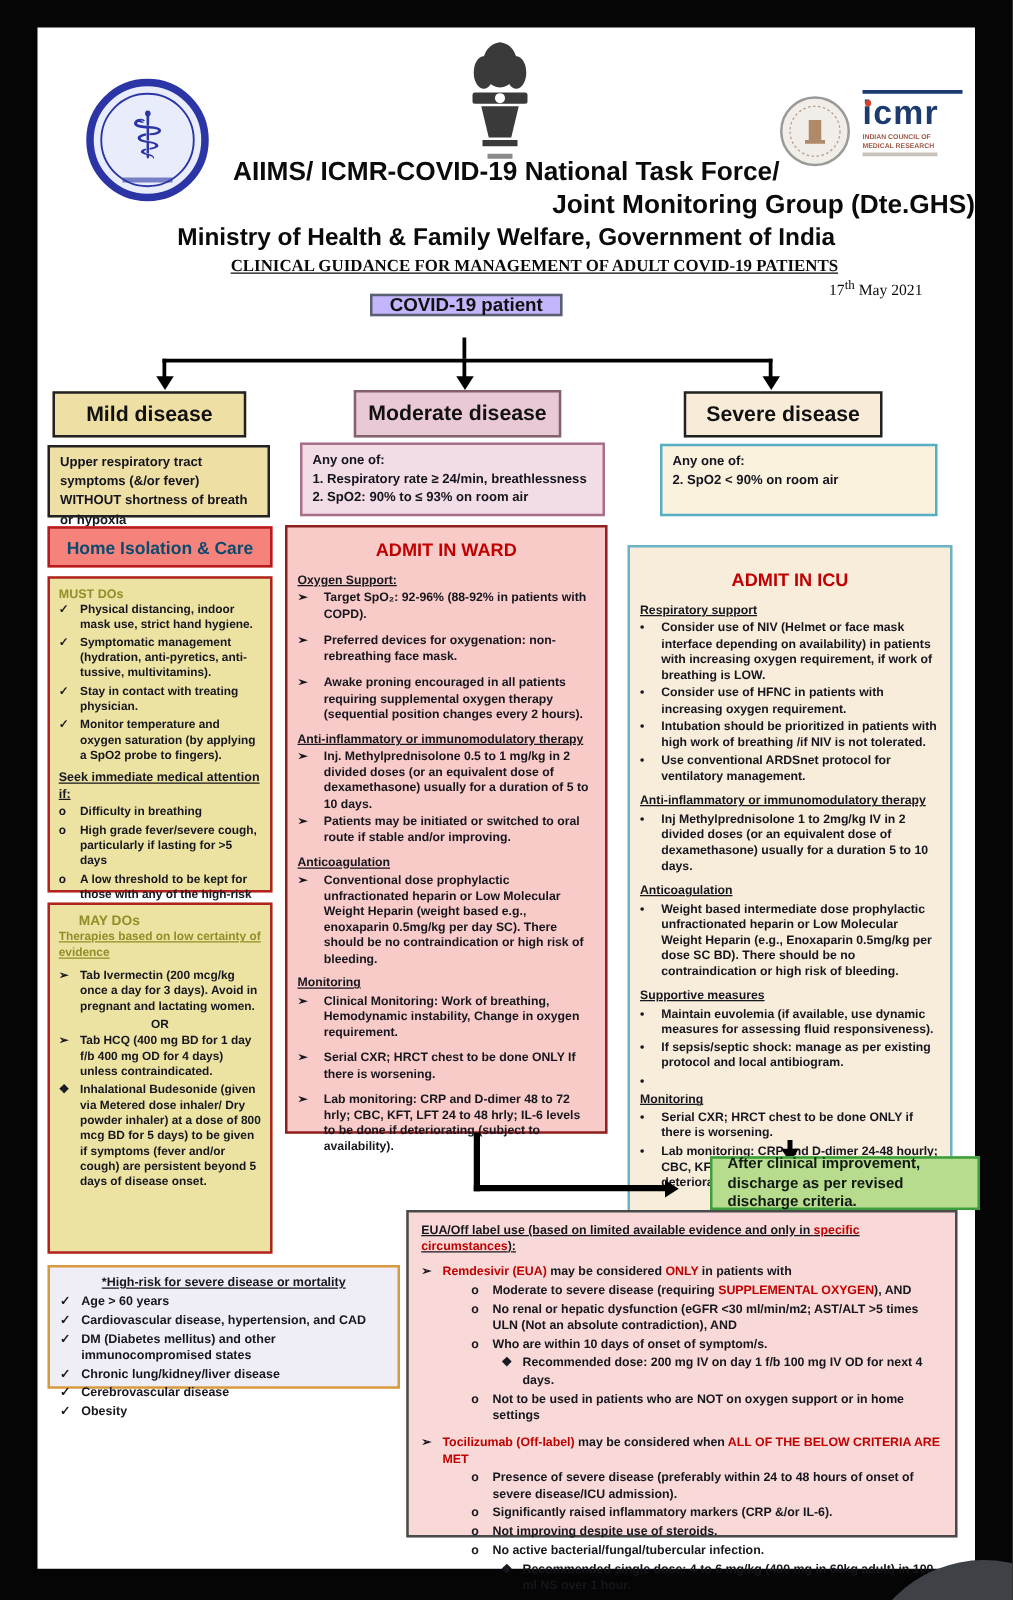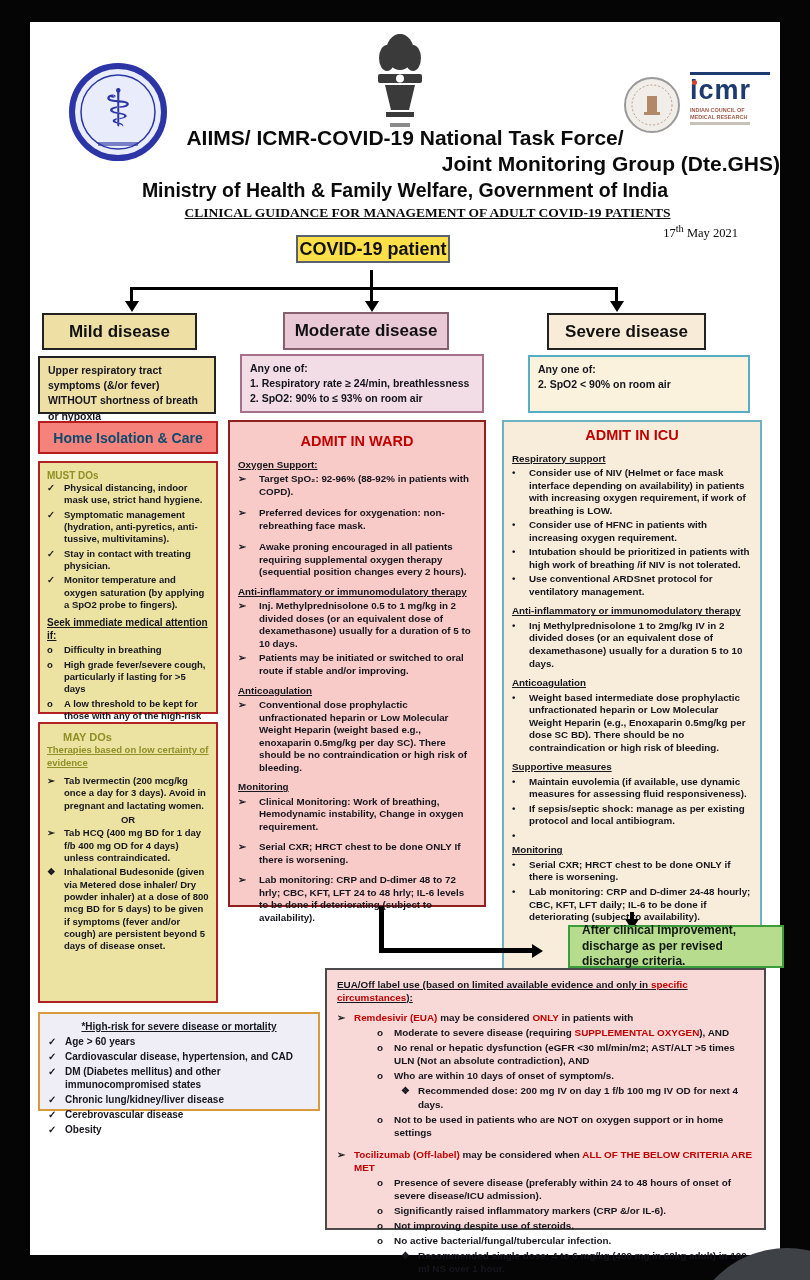--- a/index.html
+++ b/index.html
@@ -14,38 +14,38 @@
   
   .title1{left:0;top:104px;width:100%;text-align:center;font-size:21px;font-weight:bold;color:#0b0b0b;}
   .title2{left:0;top:130px;width:100%;text-align:right;font-size:21px;font-weight:bold;color:#0b0b0b;}
   .title3{left:0;top:157px;width:100%;text-align:center;font-size:19.5px;font-weight:bold;color:#0b0b0b;}
   .subtitle{left:0;top:183px;width:100%;text-align:center;font-size:13.5px;font-weight:bold;
             font-family:"Liberation Serif",serif;color:#0b0b0b;}
   .subtitle span{text-decoration:underline;margin-left:45px;}
   .date{right:42px;top:201px;font-size:12.5px;font-family:"Liberation Serif",serif;color:#0b0b0b;}
   
   .node{border:2px solid #222;display:flex;align-items:center;justify-content:center;font-weight:bold;}
-  .covid{left:266px;top:213px;width:154px;height:28px;background:#fde047;border:2px solid #596070;font-size:18px;color:#111;}
+  .covid{left:266px;top:213px;width:154px;height:18px;background:#c4b5fd;border:2px solid #596070;font-size:15px;color:#111;}
   .mildh{left:12px;top:291px;width:155px;height:37px;background:#eedfa4;font-size:17px;color:#111;}
   .modh{left:253px;top:290px;width:166px;height:38px;background:#eac9d7;border-color:#85616f;font-size:17px;color:#111;}
   .sevh{left:517px;top:291px;width:159px;height:37px;background:#f8ecd8;font-size:17px;color:#111;}
   .crit{border:2px solid #222;padding:5px 8px;font-size:10.5px;font-weight:bold;color:#14141e;line-height:1.45;}
   .critmild{left:8px;top:334px;width:178px;height:58px;background:#eedfa4;}
   .critmod{left:210px;top:332px;width:244px;height:59px;background:#f2dce5;border-color:#a86f8a;}
   .critsev{left:498px;top:333px;width:222px;height:58px;background:#fbf2de;border-color:#55aec4;}
   .homebox{left:8px;top:399px;width:180px;height:33px;background:#f5837c;border:2.5px solid #b71c1c;font-size:14px;color:#0c4a6e;}
   .khaki{background:#ece3a3;border:2px solid #b22222;padding:6px 7px;font-size:9.5px;font-weight:bold;color:#16161e;line-height:1.3;}
   .mustbox{left:8px;top:439px;width:180px;height:253px;}
   .maybox{left:8px;top:700px;width:180px;height:281px;}
   .hrbox{left:8px;top:990px;width:282px;height:99px;background:#efedf6;border:2.5px solid #d79b3e;
          padding:6px 8px;font-size:10px;font-weight:bold;color:#16161e;line-height:1.3;}
   .ward{left:198px;top:398px;width:258px;height:487px;background:#f8cbc8;border:2.5px solid #8e2020;
         padding:8px 8px;font-size:9.8px;font-weight:bold;color:#16161e;line-height:1.28;}
-  .icu{left:472px;top:398px;width:260px;height:551px;background:#f8ecdb;border:2.5px solid #6db3c6;
-       padding:2px 8px;font-size:9.8px;font-weight:bold;color:#16161e;line-height:1.28;}
+  .icu{left:472px;top:414px;width:260px;height:551px;background:#f8ecdb;border:2.5px solid #6db3c6;
+       padding:16px 8px;font-size:9.8px;font-weight:bold;color:#16161e;line-height:1.28;}
   .boxtitle{text-align:center;color:#c00000;font-size:14.5px;font-weight:bold;margin:2px 0 8px 0;}
   .sect{margin-top:7px;}
   .sect-h{text-decoration:underline;margin-bottom:2px;}
   .green{left:515px;top:903px;width:216px;height:43px;background:#b7dc8e;border:2.5px solid #3b9e3b;
          padding:4px 12px;font-size:12px;font-weight:bold;color:#101810;display:flex;align-items:center;line-height:1.3;margin-left:23px;}
   .eua{left:295px;top:946px;width:441px;height:262px;background:#f8d9d7;border:2px solid #4a4a4a;
        padding:8px 10px;font-size:9.9px;font-weight:bold;color:#16161e;line-height:1.32;}
   
   .row{display:flex;margin-bottom:2px;}
   .mk{flex:0 0 17px;}

